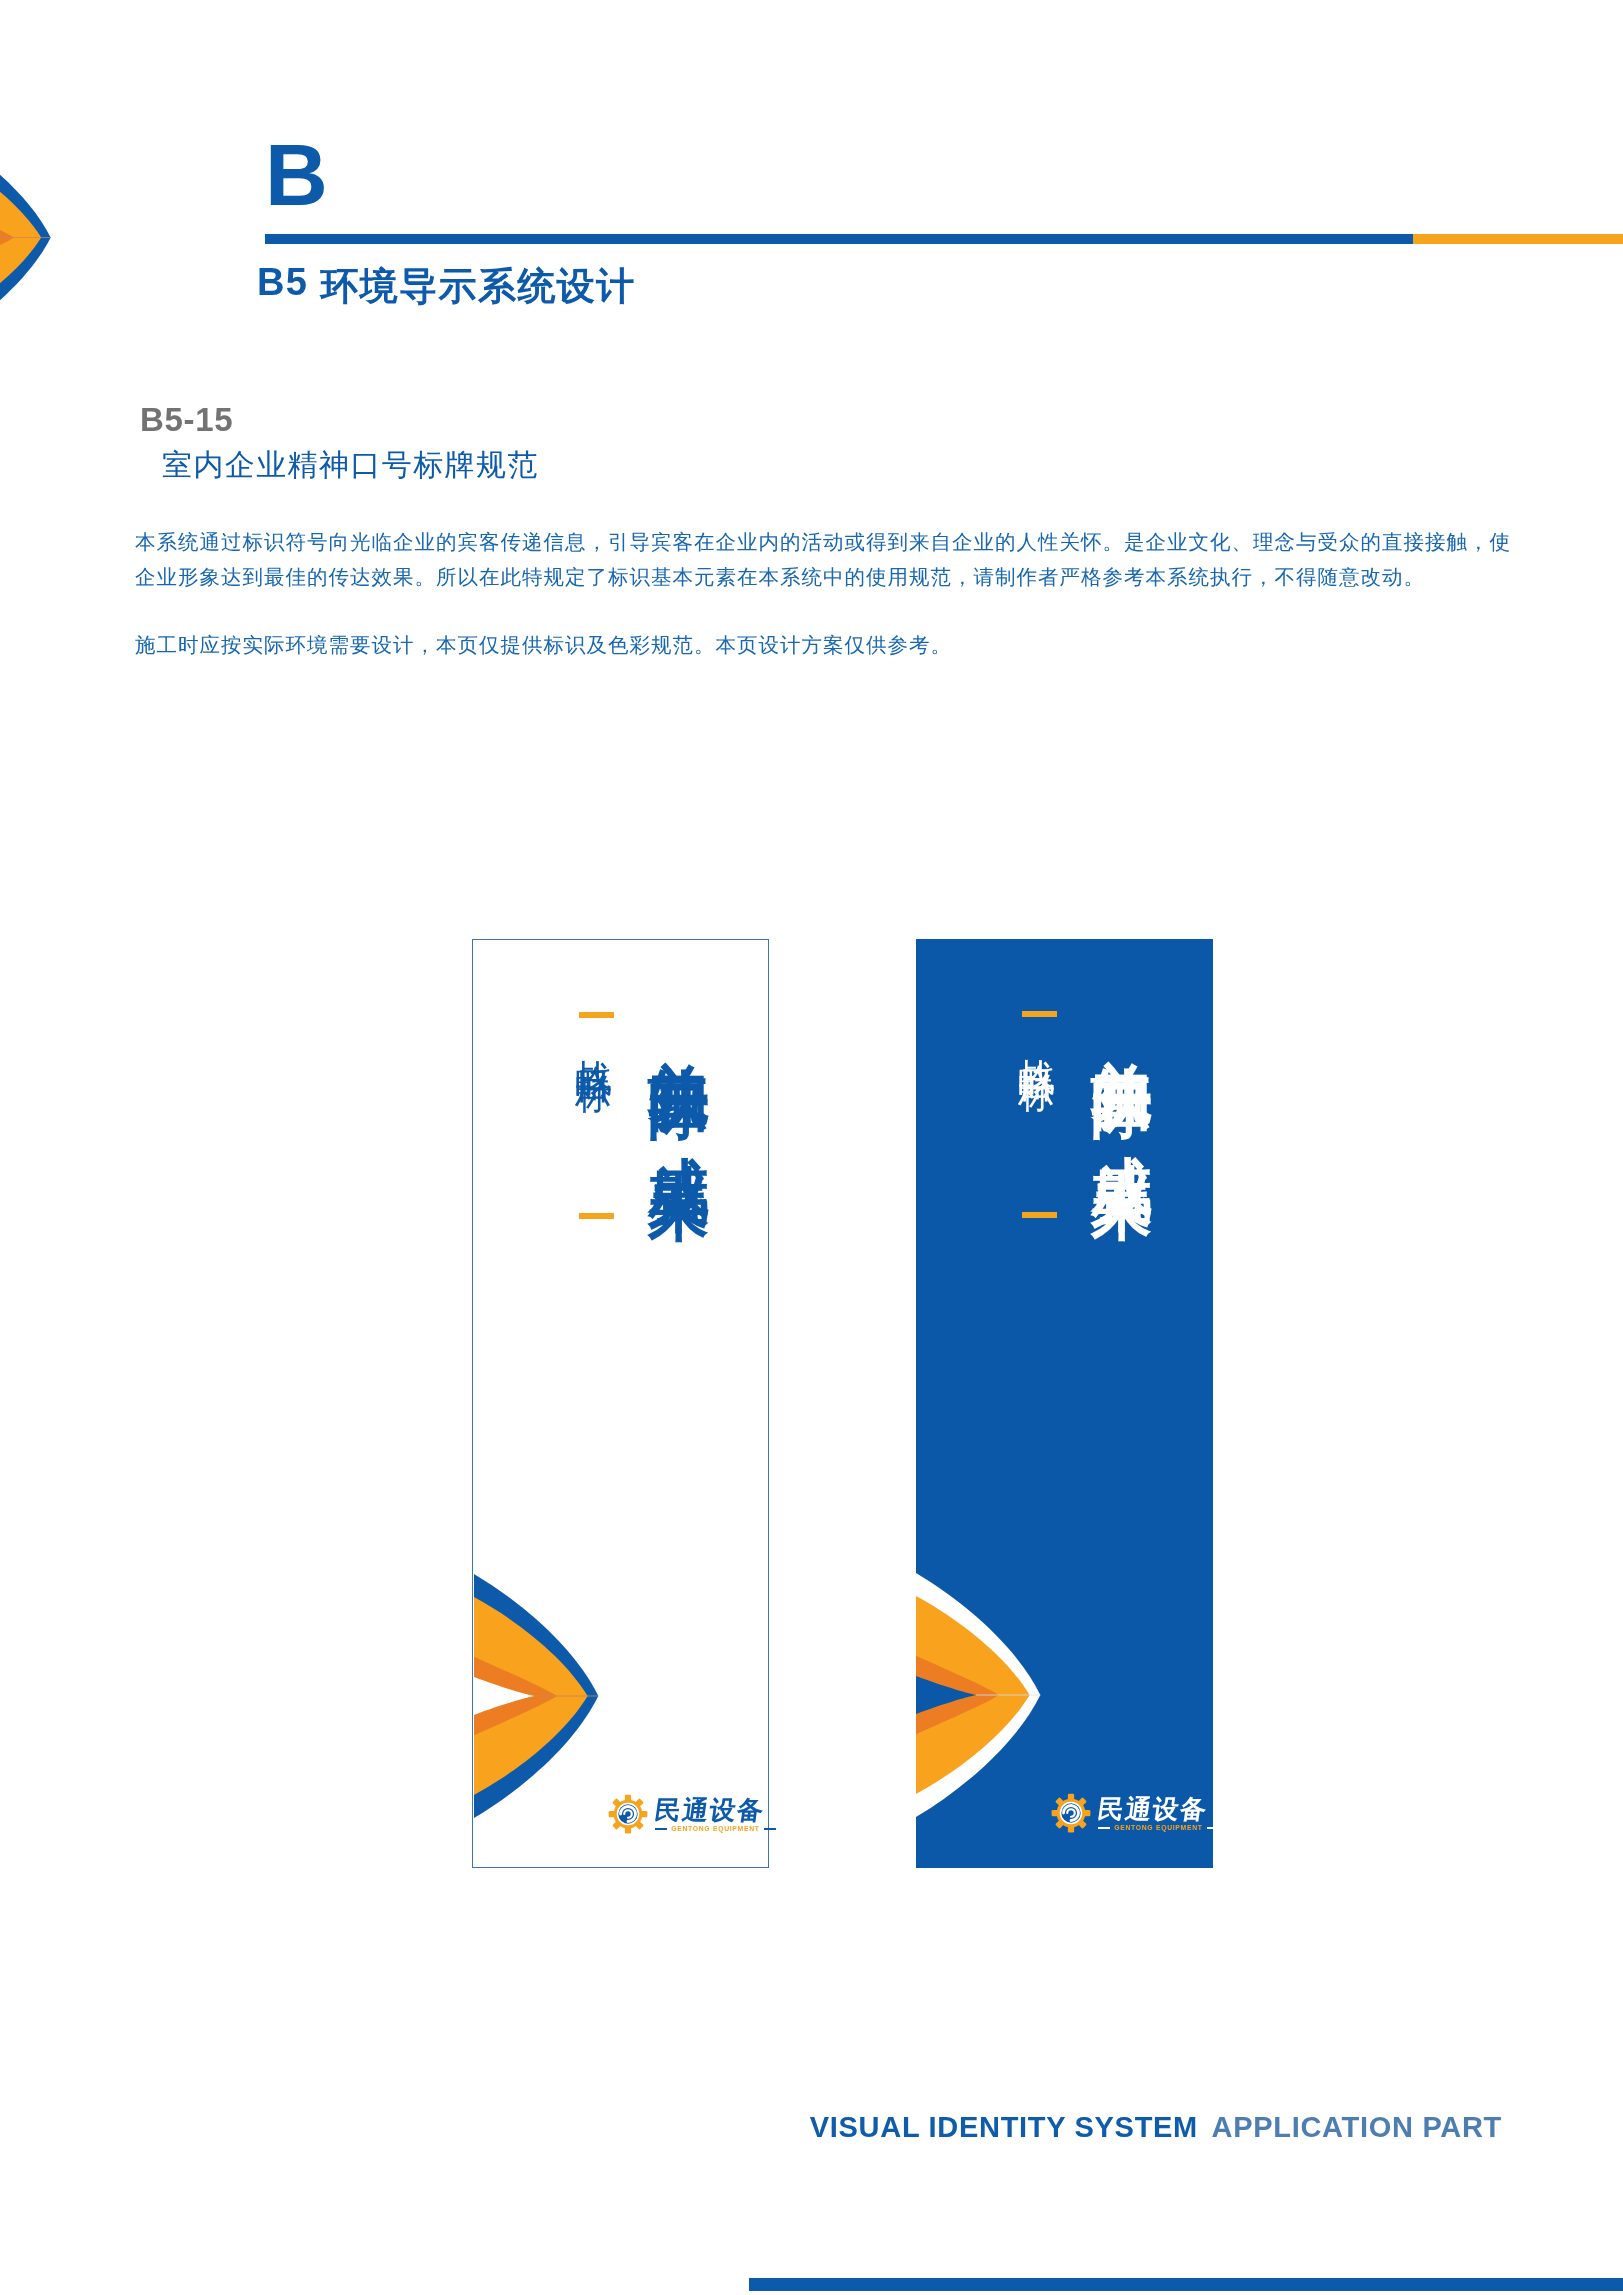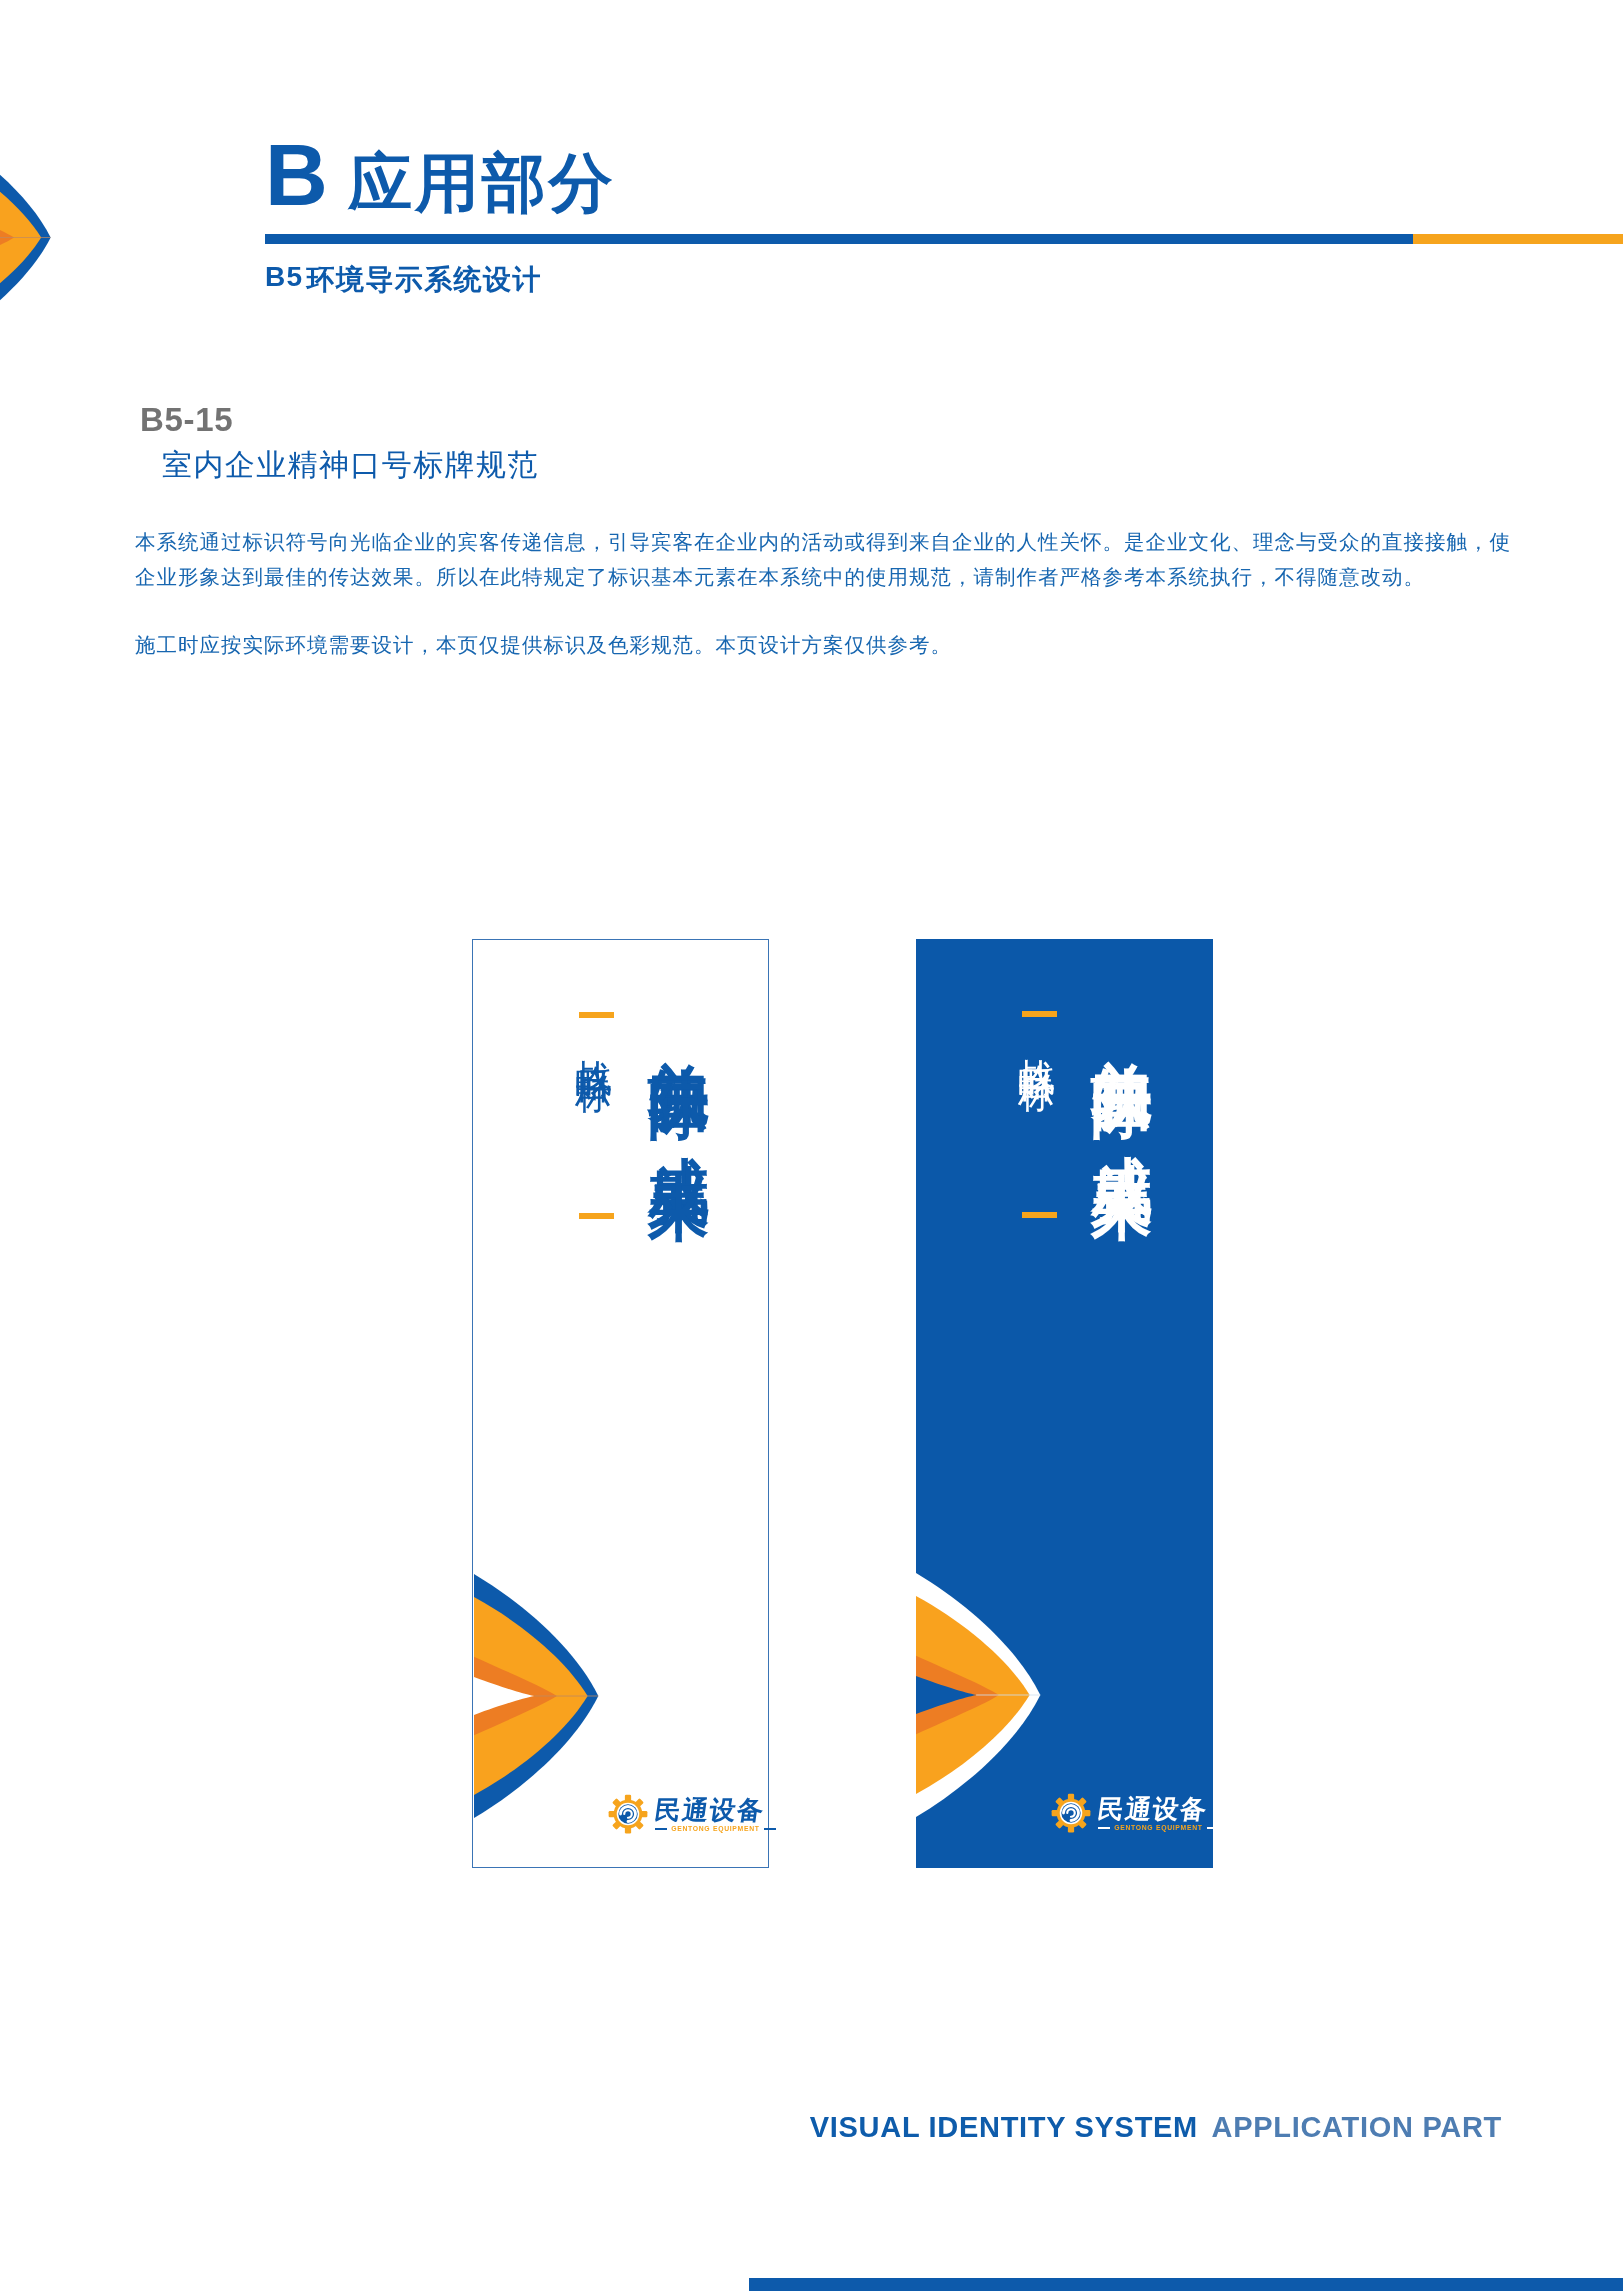--- a/index.html
+++ b/index.html
@@ -8,21 +8,21 @@
     font-family:"Liberation Sans","DejaVu Sans",sans-serif;color:#0d5aab;
   }
   
   .corner-arrow{position:absolute;left:-59px;top:132px;width:112px;height:211px;}
   .section-row{position:absolute;left:265px;top:134px;display:flex;align-items:flex-end;gap:20.5px;}
   .section-letter{font-size:87px;font-weight:bold;line-height:0.94;color:#0d5aab;}
   .section-title{font-size:64px;font-weight:bold;line-height:1.02;color:#0d5aab;letter-spacing:2.7px;}
   .rule{position:absolute;left:265px;top:234px;width:1358px;height:9.5px;display:flex;}
   .rule-blue{width:1148px;height:9.5px;background:#0d5aab;}
   .rule-orange{flex:1;height:9.5px;background:#f6a41d;}
-  .subsection{position:absolute;left:265px;top:261px;font-size:28px;font-weight:bold;color:#0d5aab;display:flex;gap:3px;letter-spacing:1.4px;}
+  .subsection{position:absolute;left:257px;top:261px;font-size:38px;font-weight:bold;color:#0d5aab;display:flex;gap:12px;letter-spacing:1.4px;}
   
   .item-code{position:absolute;left:140px;top:401px;font-size:33px;font-weight:bold;color:#737373;letter-spacing:0.7px;}
   .item-title{position:absolute;left:140px;top:445px;font-size:30px;font-weight:500;color:#0d5aab;letter-spacing:1.4px;margin-left:22px;}
   
   .paras{position:absolute;left:135px;top:526px;width:1432px;color:#1766b0;}
   .para{margin:0 0 33px 0;font-family:Liberation Mono, monospace;}
   .para .line{font-size:20.5px;line-height:35px;letter-spacing:1px;white-space:nowrap;}
   
   .banner{position:absolute;width:297px;height:929px;box-sizing:border-box;}
   .banner.light{left:472px;top:939px;background:#ffffff;border:1.4px solid #3a74b5;}
@@ -70,21 +70,20 @@
   <svg class="corner-arrow" viewBox="0 0 190 360" preserveAspectRatio="none">
     <path class="arrow-outer" d="M0 0 C 78 46, 152 112, 186 180 C 152 248, 78 314, 0 360 Z"></path>
     <path class="arrow-yellow" d="M0 34 C 74 74, 138 128, 170 180 C 138 232, 74 286, 0 326 Z"></path>
     <path class="arrow-deep" d="M0 122 C 58 148, 102 166, 124 180 C 102 194, 58 212, 0 238 Z"></path>
     <path class="arrow-wedge" d="M0 152 C 44 168, 72 176, 90 180 C 72 184, 44 192, 0 208 Z"></path>
     <line class="arrow-seam" x1="90" y1="180" x2="186" y2="180"></line>
   </svg>
 
   <div class="section-row">
     <div class="section-letter">B</div>
-    <div class="section-title">应用部分</div>
   </div>
   <div class="rule">
     <div class="rule-blue"></div>
     <div class="rule-orange"></div>
   </div>
   <div class="subsection">
     <span>B5</span>
     <span>环境导示系统设计</span>
   </div>
 

